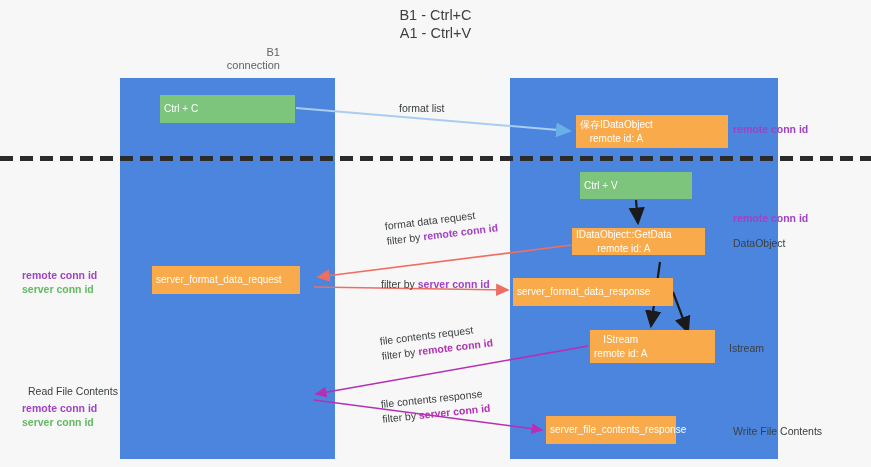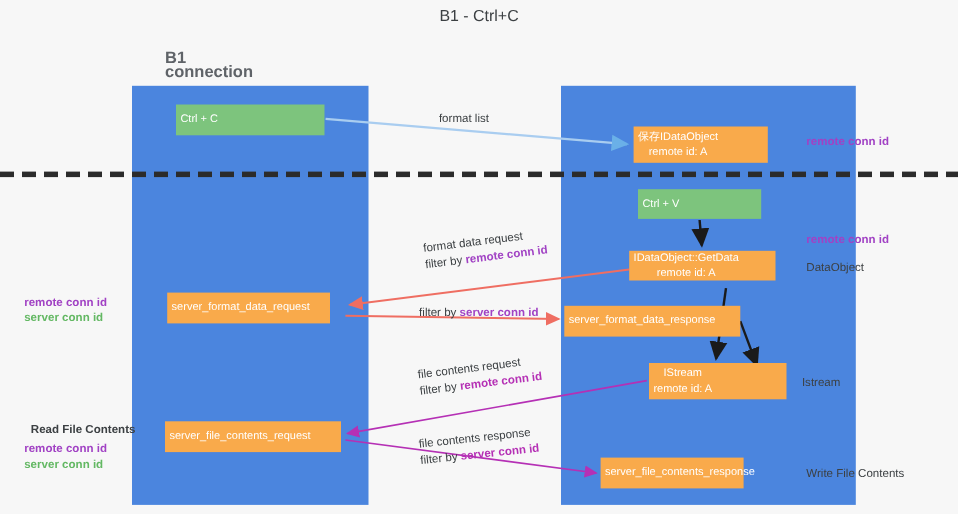--- a/index.html
+++ b/index.html
@@ -15,21 +15,21 @@
 
   
   #title{
     left:0;top:6px;width:871px;text-align:center;
     font-size:14.5px;color:#3c4043;line-height:18px;
   }
   #title div{white-space:pre;}
 
   
   .col-head{
-    text-align:left;font-size:15px;color:#5f6368;line-height:13px;font-weight:bold;
+    text-align:right;font-size:11px;color:#5f6368;line-height:13px;
   }
   #head-b1{left:150px;top:46px;width:130px;}
   #head-a1{left:555px;top:46px;width:130px;}
 
   
   .lane{background:#4b85de;}
   #lane-b1{left:120px;top:78px;width:215px;height:381px;}
   #lane-a1{left:510px;top:78px;width:268px;height:381px;}
 
   
@@ -42,41 +42,41 @@
   .node{
     color:#ffffff;font-size:10px;line-height:14px;
     display:flex;align-items:center;justify-content:flex-start;
     text-align:center;box-sizing:border-box;padding:2px 4px;
   }
   .node.green{background:#7dc47d;}
   .node.orange{background:#f9aa4b;}
   .node .ln{display:block;}
 
   #n-ctrlc{left:160px;top:95px;width:135px;height:28px;}
-  #n-save-ido{left:576px;top:115px;width:122px;height:33px;}
+  #n-save-ido{left:576px;top:115px;width:152px;height:33px;}
   #n-ctrlv{left:580px;top:172px;width:112px;height:27px;}
   #n-getdata{left:572px;top:228px;width:133px;height:27px;}
   #n-sfdres{left:513px;top:278px;width:160px;height:28px;}
   #n-istream{left:590px;top:330px;width:125px;height:33px;}
   #n-sfcres{left:546px;top:416px;width:130px;height:28px;}
   #n-sfdreq{left:152px;top:266px;width:148px;height:28px;}
   #n-sfcreq{left:150px;top:383px;width:160px;height:28px;}
 
   
   .side{font-size:10.5px;line-height:14px;}
   .side .purple{color:#a142c4;font-weight:bold;}
   .side .green{color:#63b863;font-weight:bold;}
   .side .plain{color:#3c4043;}
   #lbl-r-top{left:733px;top:122px;}
   #lbl-r-rconn2{left:733px;top:211px;}
   #lbl-r-dataobject{left:733px;top:236px;}
   #lbl-r-istream{left:729px;top:341px;}
   #lbl-r-write{left:733px;top:424px;}
   #lbl-l-conn{left:22px;top:268px;}
-  #lbl-l-read{left:28px;top:384px;font-weight:bold;}
+  #lbl-l-read{left:28px;top:384px;}
   #lbl-l-conn2{left:22px;top:401px;}
 
   
   .edge-lbl{font-size:10.5px;line-height:15px;color:#3c4043;white-space:nowrap;}
   .edge-lbl .purple{color:#a142c4;font-weight:bold;}
   .edge-lbl .magenta{color:#b530b5;font-weight:bold;}
   #el-formatlist{left:399px;top:101px;}
   #el-fdreq{left:384px;top:219px;transform:rotate(-7deg);transform-origin:left top;}
   #el-fdres{left:381px;top:273px;}
   #el-fcreq{left:379px;top:334px;transform:rotate(-7deg);transform-origin:left top;}
@@ -87,20 +87,21 @@
 </head>
 <body>
 
 <div id="stage">
 
   <div class="abs lane" id="lane-b1"></div>
   <div class="abs lane" id="lane-a1"></div>
 
   <div class="abs" id="title">
     <div>B1 - Ctrl+C</div>
+    <div>A1 - Ctrl+V</div>
   </div>
 
   <div class="abs col-head" id="head-b1">
     <div>B1</div>
     <div>connection</div>
   </div>
 
   <svg id="wires">
     <defs>
       <marker id="ah-blue" markerWidth="9" markerHeight="9" refX="7" refY="4.5" orient="auto">
@@ -170,23 +171,20 @@
   </div>
 
   <div class="abs node orange" id="n-sfcres">
     <span class="ln">server_file_contents_response</span>
   </div>
 
   <div class="abs node orange" id="n-sfdreq">
     <span class="ln">server_format_data_request</span>
   </div>
 
-  <div class="abs node orange" id="n-sfcreq">
-    <span class="ln">server_file_contents_request</span>
-  </div>
 
   <div class="abs edge-lbl" id="el-formatlist">
     <div>format list</div>
   </div>
 
   <div class="abs edge-lbl" id="el-fdreq">
     <div>format data request</div>
     <div><span>filter by </span><span class="purple">remote conn id</span></div>
   </div>
 

